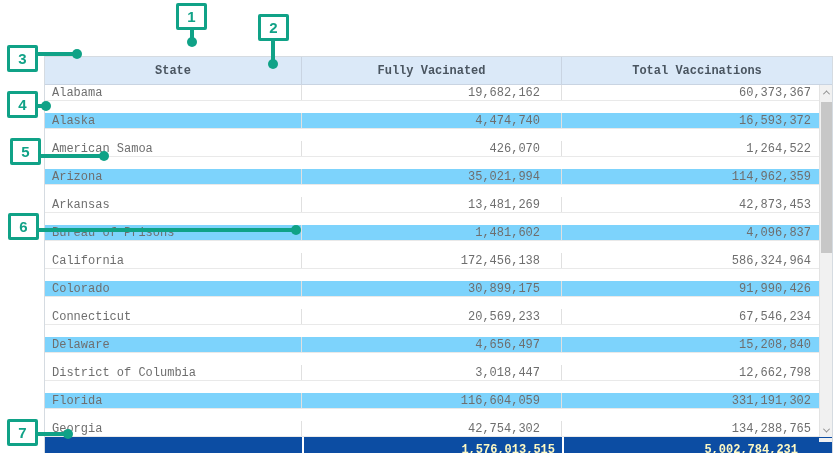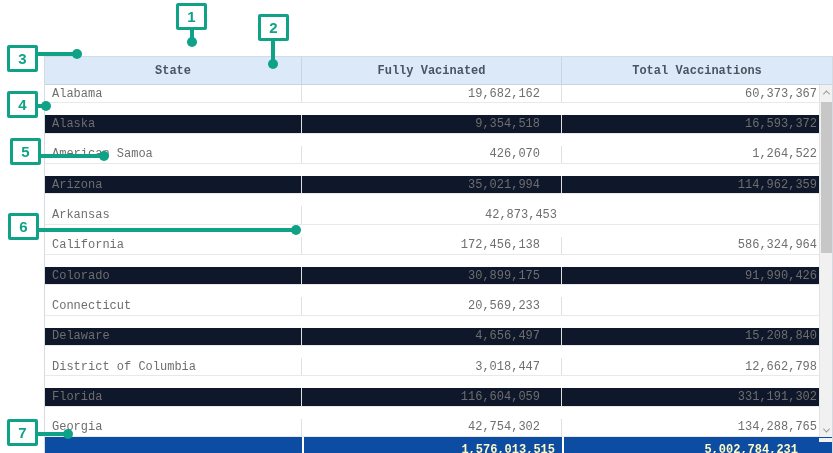--- a/index.html
+++ b/index.html
@@ -18,25 +18,25 @@
   .table{position:absolute;left:44px;top:56px;width:789px;height:406px;border:1px solid #d5dbe1;border-bottom:none;background:#fff;font-family:Liberation Mono, monospace;}
   .thead{display:flex;height:28px;background:var(--header-bg);border-bottom:1px solid #c9d4e2;}
   .th{display:flex;align-items:center;justify-content:center;font-size:12px;font-weight:bold;color:var(--header-text);border-right:1px solid #c9d4e2;}
   .th:last-child{border-right:none;}
   .th.c1{width:257px;}
   .th.c2{width:260px;}
   .th.c3{flex:1;}
 
   .tbody{position:relative;height:352px;display:flex;flex-direction:column;gap:12px;}
   .tr{flex:1;display:flex;border-bottom:1px solid #e9e9e9;background:#fff;}
-  .tr.alt{background:#0f172a;}
+  .tr.alt{background:#7dd3fc;}
   .td{display:flex;align-items:center;font-size:12px;color:var(--body-text);border-right:1px solid #e0e0e0;}
   .td.c1{width:257px;padding-left:7px;}
   .td.c2{width:260px;justify-content:flex-end;padding-right:21px;}
-  .td.c3{width:258px;justify-content:flex-end;padding-right:3px;border-right:none;}
+  .td.c3{width:258px;justify-content:flex-end;padding-right:9px;border-right:none;}
 
   
   .vscroll{position:absolute;right:0;top:0;width:13px;height:352px;background:#f1f1f1;border-left:1px solid #e3e3e3;}
   .vs-btn{position:absolute;left:0;width:13px;height:14px;display:flex;align-items:center;justify-content:center;}
   .vs-btn.up{top:0;}
   .vs-btn.down{bottom:0;}
   .chev{width:5px;height:5px;border-left:1.6px solid #8a8a8a;border-top:1.6px solid #8a8a8a;}
   .chev.up{transform:rotate(45deg) translate(1px,1px);}
   .chev.down{transform:rotate(225deg) translate(1px,1px);}
   .vs-thumb{position:absolute;left:1px;top:17px;width:11px;height:151px;background:#c7c7c7;}
@@ -76,50 +76,57 @@
 
     <div class="tbody">
 
       <div class="tr">
       <div class="td c1">Alabama</div>
       <div class="td c2">19,682,162</div>
       <div class="td c3">60,373,367</div>
     </div>
         <div class="tr alt">
       <div class="td c1">Alaska</div>
-      <div class="td c2">9,354,518</div>
+      <div class="td c2">4,474,740</div>
       <div class="td c3">16,593,372</div>
     </div>
         <div class="tr">
       <div class="td c1">American Samoa</div>
       <div class="td c2">426,070</div>
       <div class="td c3">1,264,522</div>
     </div>
         <div class="tr alt">
       <div class="td c1">Arizona</div>
       <div class="td c2">35,021,994</div>
       <div class="td c3">114,962,359</div>
     </div>
         <div class="tr">
       <div class="td c1">Arkansas</div>
+      <div class="td c2">13,481,269</div>
       <div class="td c3">42,873,453</div>
+    </div>
+        <div class="tr alt">
+      <div class="td c1">Bureau of Prisons</div>
+      <div class="td c2">1,481,602</div>
+      <div class="td c3">4,096,837</div>
     </div>
         <div class="tr">
       <div class="td c1">California</div>
       <div class="td c2">172,456,138</div>
       <div class="td c3">586,324,964</div>
     </div>
         <div class="tr alt">
       <div class="td c1">Colorado</div>
       <div class="td c2">30,899,175</div>
       <div class="td c3">91,990,426</div>
     </div>
         <div class="tr">
       <div class="td c1">Connecticut</div>
       <div class="td c2">20,569,233</div>
+      <div class="td c3">67,546,234</div>
     </div>
         <div class="tr alt">
       <div class="td c1">Delaware</div>
       <div class="td c2">4,656,497</div>
       <div class="td c3">15,208,840</div>
     </div>
         <div class="tr">
       <div class="td c1">District of Columbia</div>
       <div class="td c2">3,018,447</div>
       <div class="td c3">12,662,798</div>

